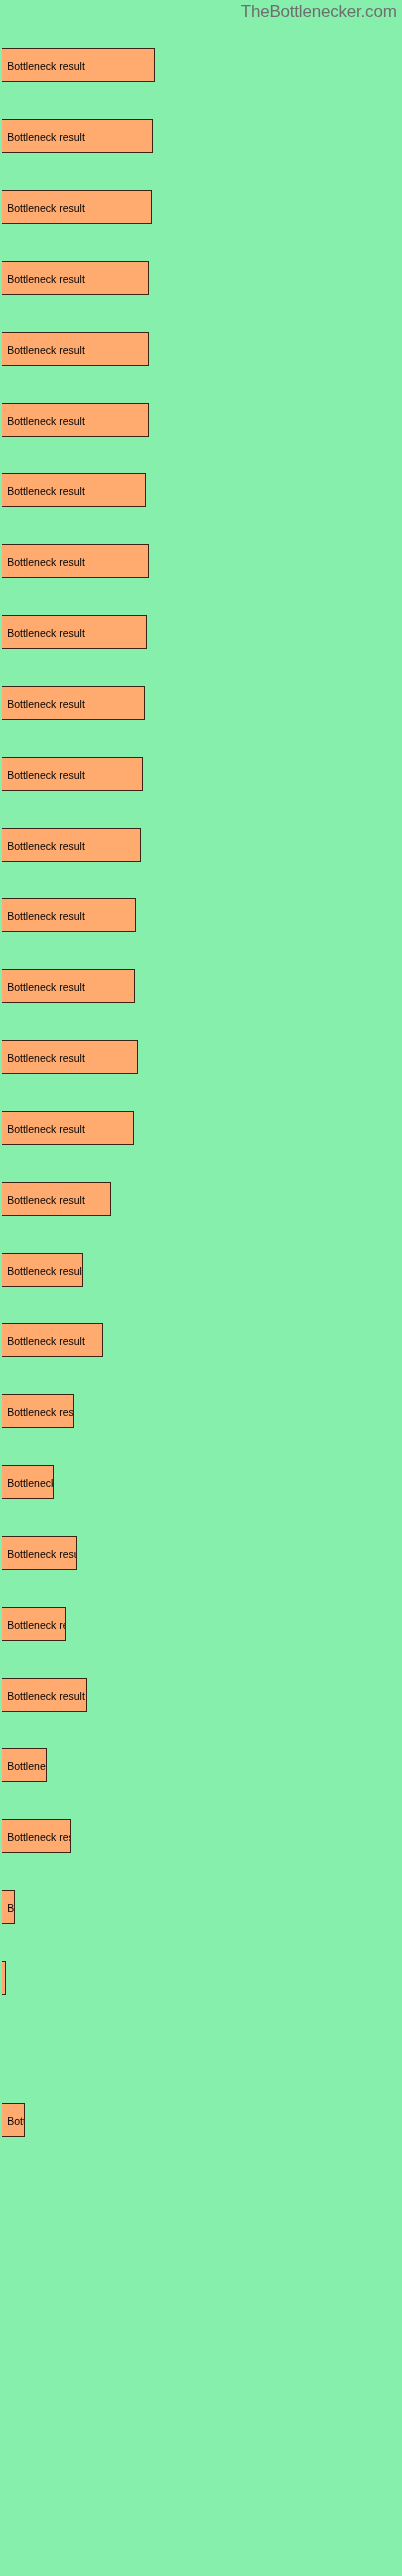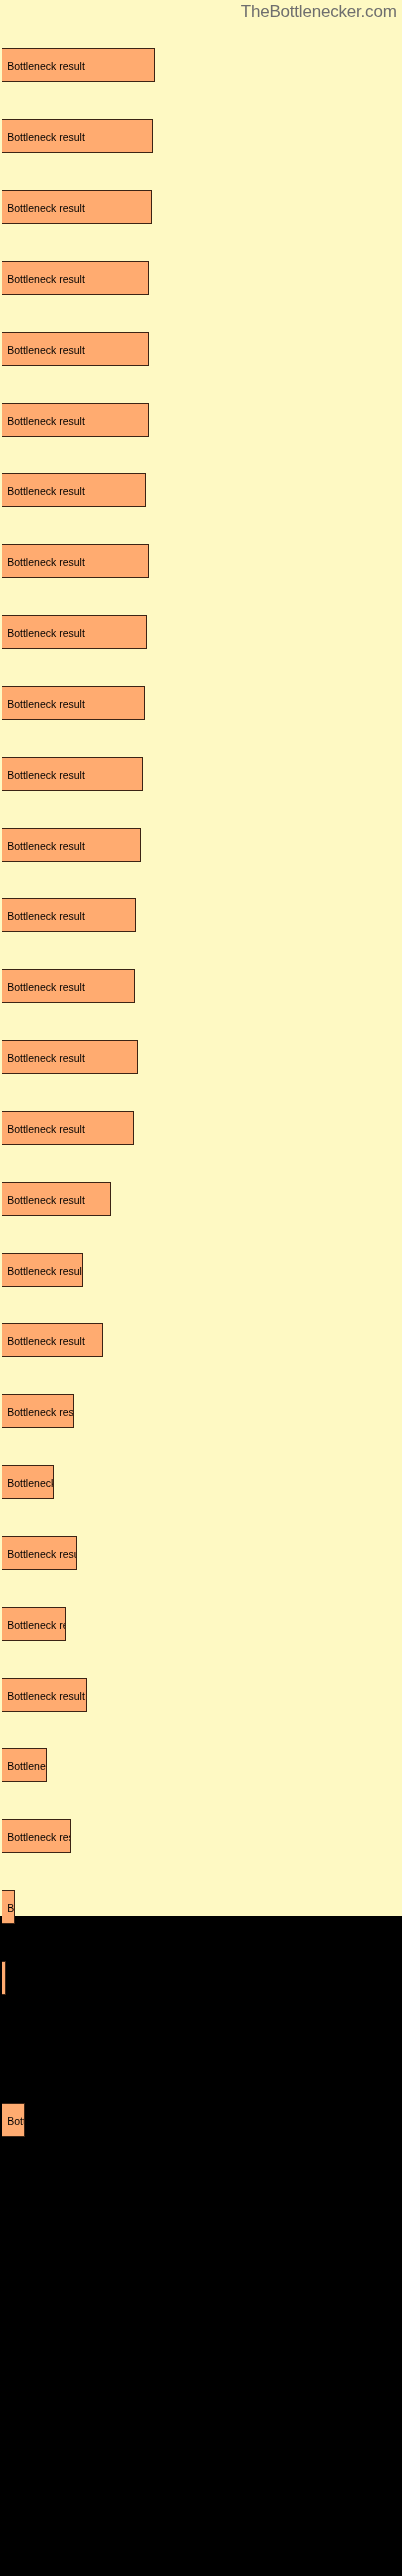--- a/index.html
+++ b/index.html
@@ -12,22 +12,22 @@
     height: 2576px;
     position: relative;
     overflow: hidden;
     font-family: "Liberation Sans", sans-serif;
   }
   #chart-root {
     position: absolute;
     left: 0;
     top: 0;
     width: 403px;
-    height: 1916px;
-    background: #fef9c3;
+    height: 2576px;
+    background: #86efac;
   }
   #chart-title {
     position: absolute;
     right: 6.4px;
     top: 1.6px;
     font-size: 17px;
     color: #6e6e6e;
     letter-spacing: -0.2px;
     white-space: nowrap;
     font-family: "Liberation Sans", sans-serif;

